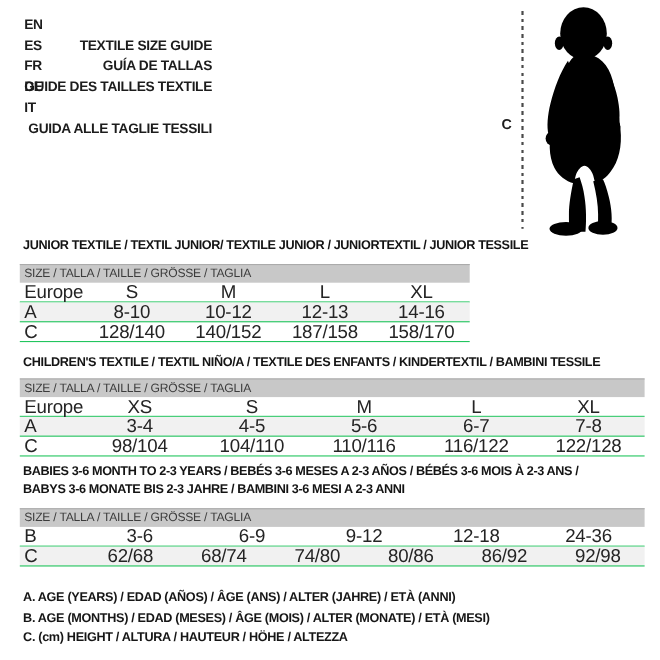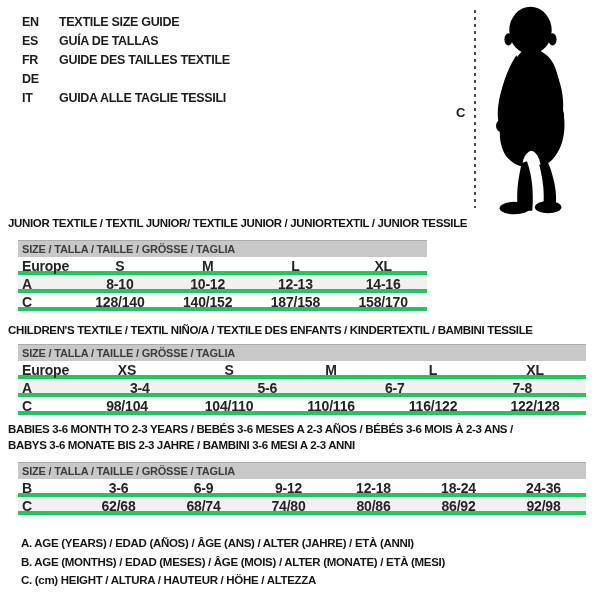--- a/index.html
+++ b/index.html
@@ -4,47 +4,47 @@
 <style>
   * { margin:0; padding:0; box-sizing:border-box; }
   html,body { background:#ffffff; }
   body {
     width:600px; height:600px; position:relative; overflow:hidden;
     font-family:"Liberation Sans", sans-serif;
     color:#1c1c1c;
   }
   
   .lang-block { position:absolute; left:22px; top:13px; }
-  .lang-row { display:flex; height:19px; line-height:19px; }
+  .lang-row { display:flex; height:19px; line-height:19px;flex-direction:column; }
   .lang-code { width:37px; font-weight:bold; font-size:12.5px; letter-spacing:-0.3px; }
   .lang-title { font-weight:bold; font-size:12.5px; letter-spacing:-0.3px;text-align:right; }
   
   .figure { position:absolute; left:440px; top:0; width:160px; height:220px; }
   .dotted-line {
     position:absolute; left:34px; top:10px; width:2.4px; height:198px;
     background:repeating-linear-gradient(to bottom,#4a4a4a 0 3.2px, transparent 3.2px 7px);
   }
   .fig-label { position:absolute; left:16px; top:105px; font-weight:bold; font-size:13px; }
   .silhouette { position:absolute; left:42px; top:4px; }
   
   .sec-title {
-    position:absolute; left:8px; font-weight:bold; font-size:11.5px;
+    position:absolute; left:21px; font-weight:bold; font-size:11.5px;
     letter-spacing:-0.35px; color:#141414; white-space:nowrap;
   }
   
-  .tbl { position:absolute; left:18px;font-weight:bold; }
+  .tbl { position:absolute; left:18px; }
   .tbl-header {
     background:#c8c8c8; border-top:1px solid #ababab;
     height:17px; line-height:16px; padding-left:4px;
     font-size:11px; color:#3c3c3c; letter-spacing:-0.2px;
   }
   .trow {
     display:flex; height:18px; line-height:18px;
-    font-size:14px; color:#242424; letter-spacing:-0.2px;
-    border-bottom:4px solid #22c55e;
+    font-size:17px; color:#242424; letter-spacing:-0.2px;
+    border-bottom:1px solid #22c55e;
   }
   .trow.alt { background:#f1f1f1; }
   .rlabel { width:58px; padding-left:4px; flex:0 0 auto; }
   .cell { flex:1 1 0; text-align:center; }
   #table-0 { top:240px; width:409px; }
   #table-1 { top:344px; width:568px; }
   #table-2 { top:462px; width:568px; }
   #title-0 { top:217px; }
   #title-1 { top:324px; }
   #title-2a { top:423px; }
@@ -145,20 +145,21 @@
         <span class="rlabel">Europe</span>
         <span class="cell">XS</span>
         <span class="cell">S</span>
         <span class="cell">M</span>
         <span class="cell">L</span>
         <span class="cell">XL</span>
       </div>
       <div class="trow alt">
         <span class="rlabel">A</span>
         <span class="cell">3-4</span>
+        <span class="cell">4-5</span>
         <span class="cell">5-6</span>
         <span class="cell">6-7</span>
         <span class="cell">7-8</span>
       </div>
       <div class="trow">
         <span class="rlabel">C</span>
         <span class="cell">98/104</span>
         <span class="cell">104/110</span>
         <span class="cell">110/116</span>
         <span class="cell">116/122</span>
@@ -168,21 +169,20 @@
 </div>
 <div class="tbl" id="table-2">
   <div class="tbl-header">SIZE / TALLA / TAILLE / GRÖSSE / TAGLIA</div>
   <div>
       <div class="trow">
         <span class="rlabel">B</span>
         <span class="cell">3-6</span>
         <span class="cell">6-9</span>
         <span class="cell">9-12</span>
         <span class="cell">12-18</span>
-        <span class="cell">18-24</span>
         <span class="cell">24-36</span>
       </div>
       <div class="trow alt">
         <span class="rlabel">C</span>
         <span class="cell">62/68</span>
         <span class="cell">68/74</span>
         <span class="cell">74/80</span>
         <span class="cell">80/86</span>
         <span class="cell">86/92</span>
         <span class="cell">92/98</span>

